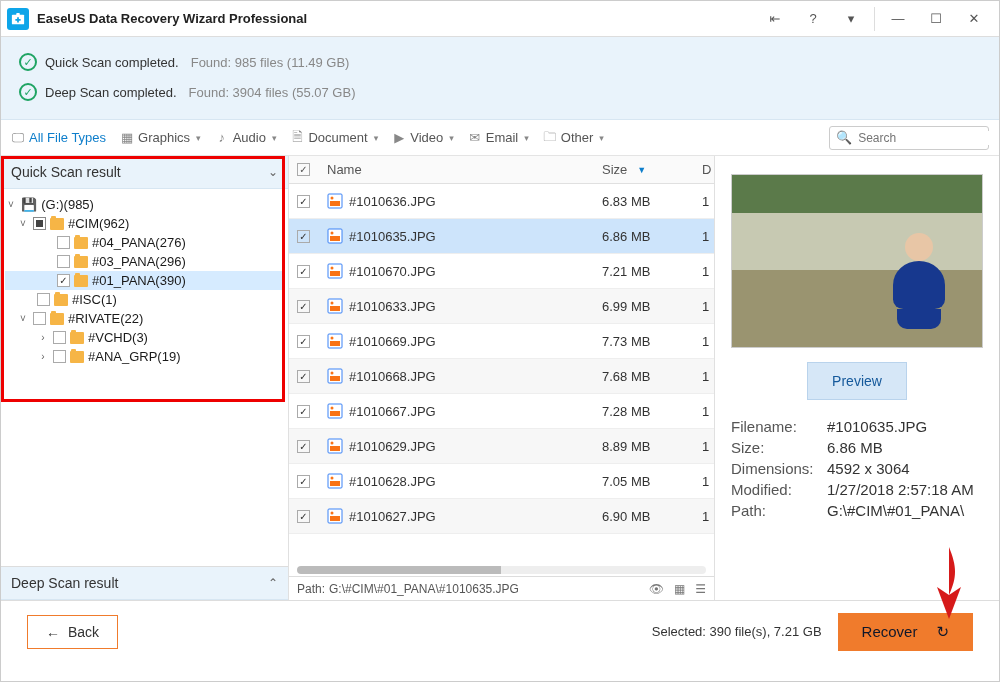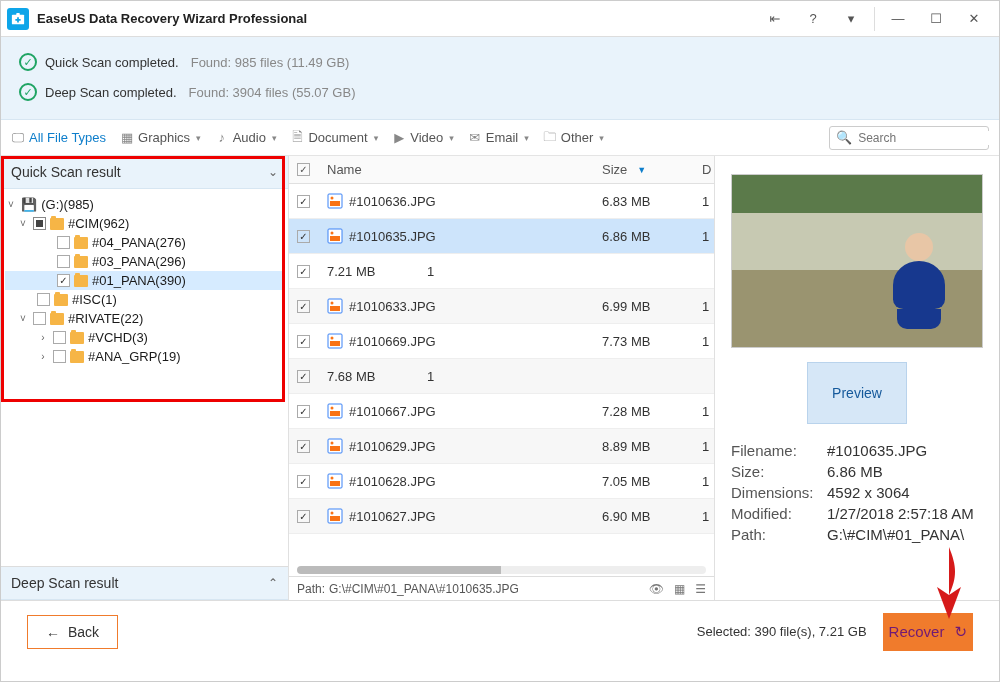--- a/index.html
+++ b/index.html
@@ -59,31 +59,31 @@
 .pathbar { height: 24px; border-top: 1px solid #ddd; display:flex; align-items:center; padding:0 8px; font-size:12px; color:#555; gap:4px;}
 .pathbar .icos { margin-left:auto; display:flex; gap:10px; color:#777;}
 .scrollhint { height:8px; background: linear-gradient(90deg,#bbb 0 50%, #eee 50% 100%); margin: 0 8px 2px 8px; border-radius:4px;}
 
 .rightpane { width: 284px; padding: 18px 16px 10px 16px; display:flex; flex-direction:column; align-items:center;}
 .thumb { width: 252px; height: 174px; border: 1px solid #ccc; background: linear-gradient(180deg,#5b7a4a 0 22%, #c7c9b2 22% 55%, #9a9470 55% 100%); position: relative; }
 .thumb .kid{position:absolute;right:28px;bottom:22px;width:70px;height:92px;}
 .thumb .kid .head{width:28px;height:28px;background:#e8c6a6;border-radius:50%;margin:0 auto;}
 .thumb .kid .body{width:52px;height:48px;background:#17388e;border-radius:50% 50% 20% 20%;margin:0 auto;}
 .thumb .kid .legs{width:44px;height:20px;background:#17388e;margin:0 auto;border-radius:0 0 10px 10px;}
-.previewbtn { margin-top: 14px; background: #d6e7f7; border: 1px solid #b9d3ec; color: #15599b; padding: 22px 24px; font-size: 14px; cursor:pointer;}
+.previewbtn { margin-top: 14px; background: #d6e7f7; border: 1px solid #b9d3ec; color: #15599b; padding: 10px 24px; font-size: 14px; cursor:pointer;}
 .meta { width: 100%; margin-top: 16px; font-size: 15px; color: #444;}
 .meta .mrow{display:flex; padding:2px 0;}
 .meta .mrow .mk{width:96px;color:#555;}
 .meta .mrow .mv{flex:1;color:#333;white-space:nowrap;overflow:hidden;text-overflow:ellipsis;}
 
 .footer { height: 62px; border-top: 1px solid #ddd; display:flex; align-items:center; padding: 0 26px; gap: 16px;}
 .backbtn { border: 1.5px solid #f07b2c; color: #333; background: #fff; padding: 8px 18px; font-size: 14px; display:flex;align-items:center;gap:8px; cursor:pointer;}
 .footer .spacer{flex:1;}
 .selsummary { color: #333; font-size: 13px;}
-.recoverbtn { background: #f07b2c; color: #701a75; border: none; padding: 10px 6px; font-size: 15px; display:flex;align-items:center;gap:10px; cursor:pointer;}
+.recoverbtn { background: #f07b2c; color: #0f172a; border: none; padding: 10px 24px; font-size: 15px; display:flex;align-items:center;gap:19px; cursor:pointer;}
 
 .bigarrow { position: absolute; right: 30px; bottom: 54px; width: 40px; height: 80px; pointer-events:none;}
 .bigarrow svg { width:100%; height:100%;}
 
 .viewicons { display:flex; gap:12px; color:#888; align-items:center;}
 </style>
 </head>
 <body>
 
 <div class="titlebar">
@@ -274,20 +274,30 @@
             </span>
             <span>#1010635.JPG</span>
           </div>
           <div class="col col-size">6.86 MB</div>
           <div class="col col-d">1</div>
         </div>
         <div class="row">
           <div class="col col-chk">
             <span class="cb" style="border:1px solid #aaa;width:13px;height:13px;display:inline-flex;align-items:center;justify-content:center;font-size:10px;">✓</span>
           </div>
+          <div class="col col-name">
+            <span class="fileico">
+              <svg viewBox="0 0 16 16">
+                <rect x="1" y="1" width="14" height="14" rx="1" fill="#fff" stroke="#3b82f6"></rect>
+                <rect x="3" y="8" width="10" height="5" fill="#f97316"></rect>
+                <circle cx="5" cy="5" r="1.5" fill="#f97316"></circle>
+              </svg>
+            </span>
+            <span>#1010670.JPG</span>
+          </div>
           <div class="col col-size">7.21 MB</div>
           <div class="col col-d">1</div>
         </div>
         <div class="row stripe">
           <div class="col col-chk">
             <span class="cb" style="border:1px solid #aaa;width:13px;height:13px;display:inline-flex;align-items:center;justify-content:center;font-size:10px;">✓</span>
           </div>
           <div class="col col-name">
             <span class="fileico">
               <svg viewBox="0 0 16 16">
@@ -314,20 +324,30 @@
               </svg>
             </span>
             <span>#1010669.JPG</span>
           </div>
           <div class="col col-size">7.73 MB</div>
           <div class="col col-d">1</div>
         </div>
         <div class="row stripe">
           <div class="col col-chk">
             <span class="cb" style="border:1px solid #aaa;width:13px;height:13px;display:inline-flex;align-items:center;justify-content:center;font-size:10px;">✓</span>
+          </div>
+          <div class="col col-name">
+            <span class="fileico">
+              <svg viewBox="0 0 16 16">
+                <rect x="1" y="1" width="14" height="14" rx="1" fill="#fff" stroke="#3b82f6"></rect>
+                <rect x="3" y="8" width="10" height="5" fill="#f97316"></rect>
+                <circle cx="5" cy="5" r="1.5" fill="#f97316"></circle>
+              </svg>
+            </span>
+            <span>#1010668.JPG</span>
           </div>
           <div class="col col-size">7.68 MB</div>
           <div class="col col-d">1</div>
         </div>
         <div class="row">
           <div class="col col-chk">
             <span class="cb" style="border:1px solid #aaa;width:13px;height:13px;display:inline-flex;align-items:center;justify-content:center;font-size:10px;">✓</span>
           </div>
           <div class="col col-name">
             <span class="fileico">

